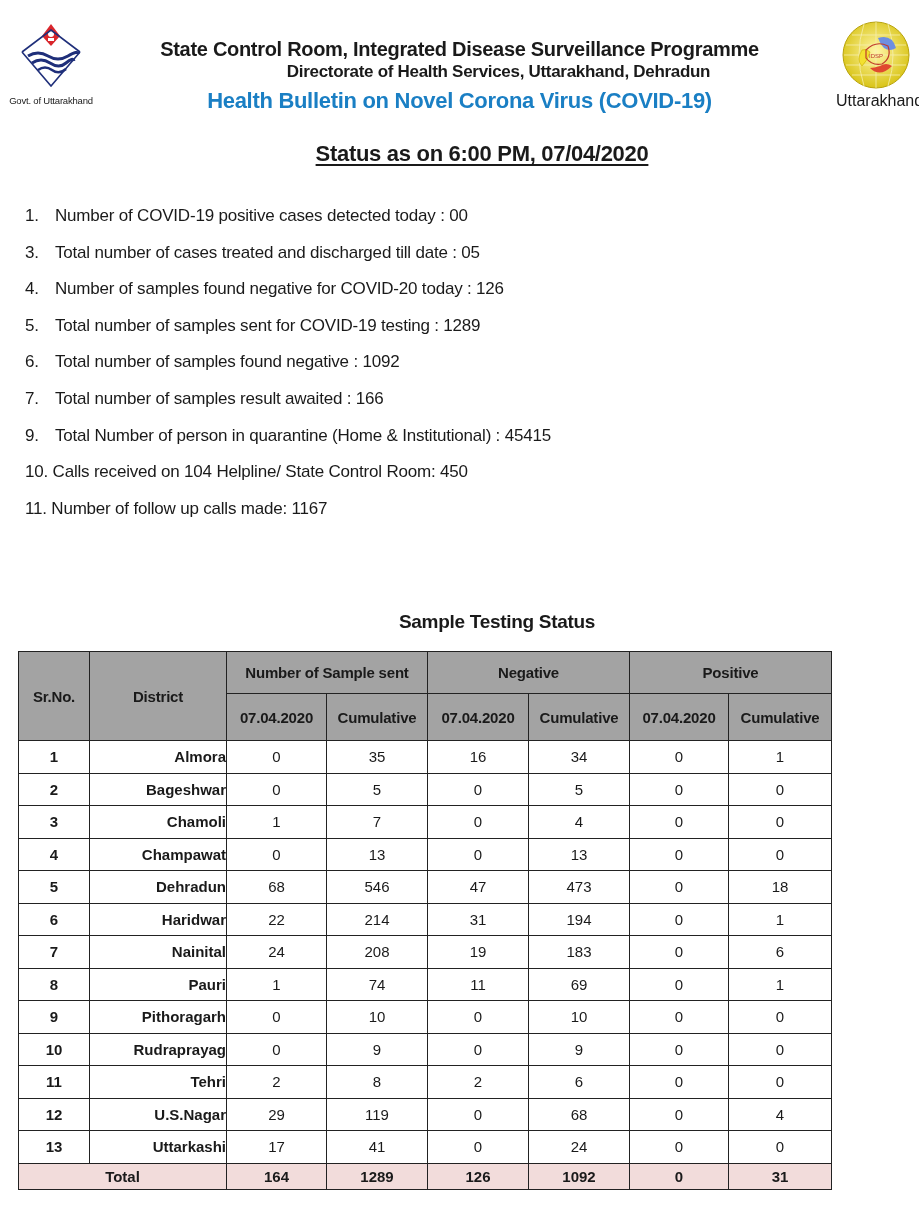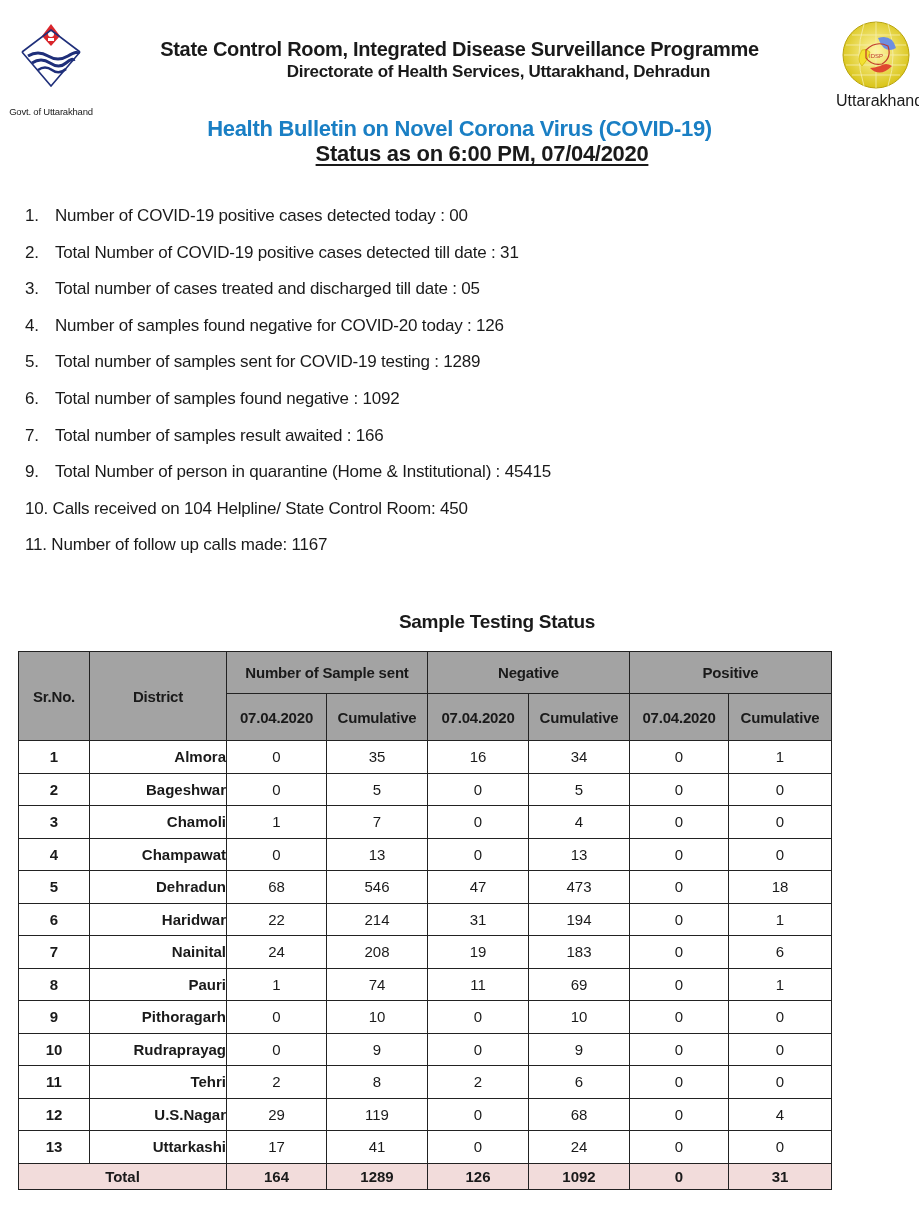--- a/index.html
+++ b/index.html
@@ -1,28 +1,28 @@
 <!DOCTYPE html>
 <html><head>
 <meta charset="utf-8">
 <style>
   html, body { margin:0; padding:0; background:#ffffff; }
   body { width:919px; height:1229px; position:relative; overflow:hidden;
          font-family:"Liberation Sans", "DejaVu Sans", sans-serif; color:#1a1a1a; }
   .logo-left { position:absolute; left:8px; top:22px; width:86px; text-align:center; }
   .logo-left svg { display:block; margin:0 auto; }
-  .logo-left .cap { font-size:9.5px; letter-spacing:-0.2px; margin-top:18px; white-space:nowrap; }
+  .logo-left .cap { font-size:9.5px; letter-spacing:-0.2px; margin-top:7px; white-space:nowrap; }
   .logo-right { position:absolute; left:836px; top:20px; width:80px; text-align:center; }
   .logo-right svg { display:block; margin:0 auto; }
   .logo-right .cap { font-size:16px; margin-top:2px; }
 
   .hdr { position:absolute; left:0; width:919px; text-align:center; }
   .hdr1 { top:38px; font-size:20px; font-weight:bold; letter-spacing:-0.3px; }
   .hdr2 { top:62px; font-size:17px; font-weight:bold; letter-spacing:-0.3px;padding-left:39px; }
-  .hdr3 { top:88px; font-size:22px; font-weight:bold; color:#1a7fc4; letter-spacing:-0.3px;margin-top:28px; }
+  .hdr3 { top:88px; font-size:22px; font-weight:bold; color:#1a7fc4; letter-spacing:-0.3px; }
   .status { position:absolute; left:0; width:964px; top:141px; text-align:center;
             font-size:22px; font-weight:bold; text-decoration:underline; text-underline-offset:3px; letter-spacing:-0.3px; }
 
   .facts { position:absolute; left:25px; top:206px; margin:0; padding:0; list-style:none; }
   .facts li { height:36.6px; font-size:17px; white-space:nowrap; letter-spacing:-0.2px; }
   .facts .num { display:inline-block; width:30px; }
 
   .tbl-title { position:absolute; left:0; width:994px; top:611px; text-align:center;
                font-size:19px; font-weight:bold; letter-spacing:-0.3px; }
 
@@ -74,21 +74,20 @@
   <div class="cap">Uttarakhand</div>
 </div>
 
 <div class="hdr hdr1">State Control Room, Integrated Disease Surveillance Programme</div>
 <div class="hdr hdr2">Directorate of Health Services, Uttarakhand, Dehradun</div>
 <div class="hdr hdr3">Health Bulletin on Novel Corona Virus (COVID-19)</div>
 <div class="status">Status as on 6:00 PM, 07/04/2020</div>
 
 <ul class="facts">
   <li><span class="num">1.</span><span>Number of COVID-19 positive cases detected today : 00</span></li>
-  <li><span class="num">2.</span><span>Total Number of COVID-19 positive cases detected till date : 31</span></li>
   <li><span class="num">3.</span><span>Total number of cases treated and discharged till date : 05</span></li>
   <li><span class="num">4.</span><span>Number of samples found negative for COVID-20 today : 126</span></li>
   <li><span class="num">5.</span><span>Total number of samples sent for COVID-19 testing : 1289</span></li>
   <li><span class="num">6.</span><span>Total number of samples found negative : 1092</span></li>
   <li><span class="num">7.</span><span>Total number of samples result awaited : 166</span></li>
   <li><span class="num">9.</span><span>Total Number of person in quarantine (Home &amp; Institutional) : 45415</span></li>
   <li><span>10.</span> <span>Calls received on 104 Helpline/ State Control Room: 450</span></li>
   <li><span>11.</span> <span>Number of follow up calls made: 1167</span></li>
 </ul>
 

